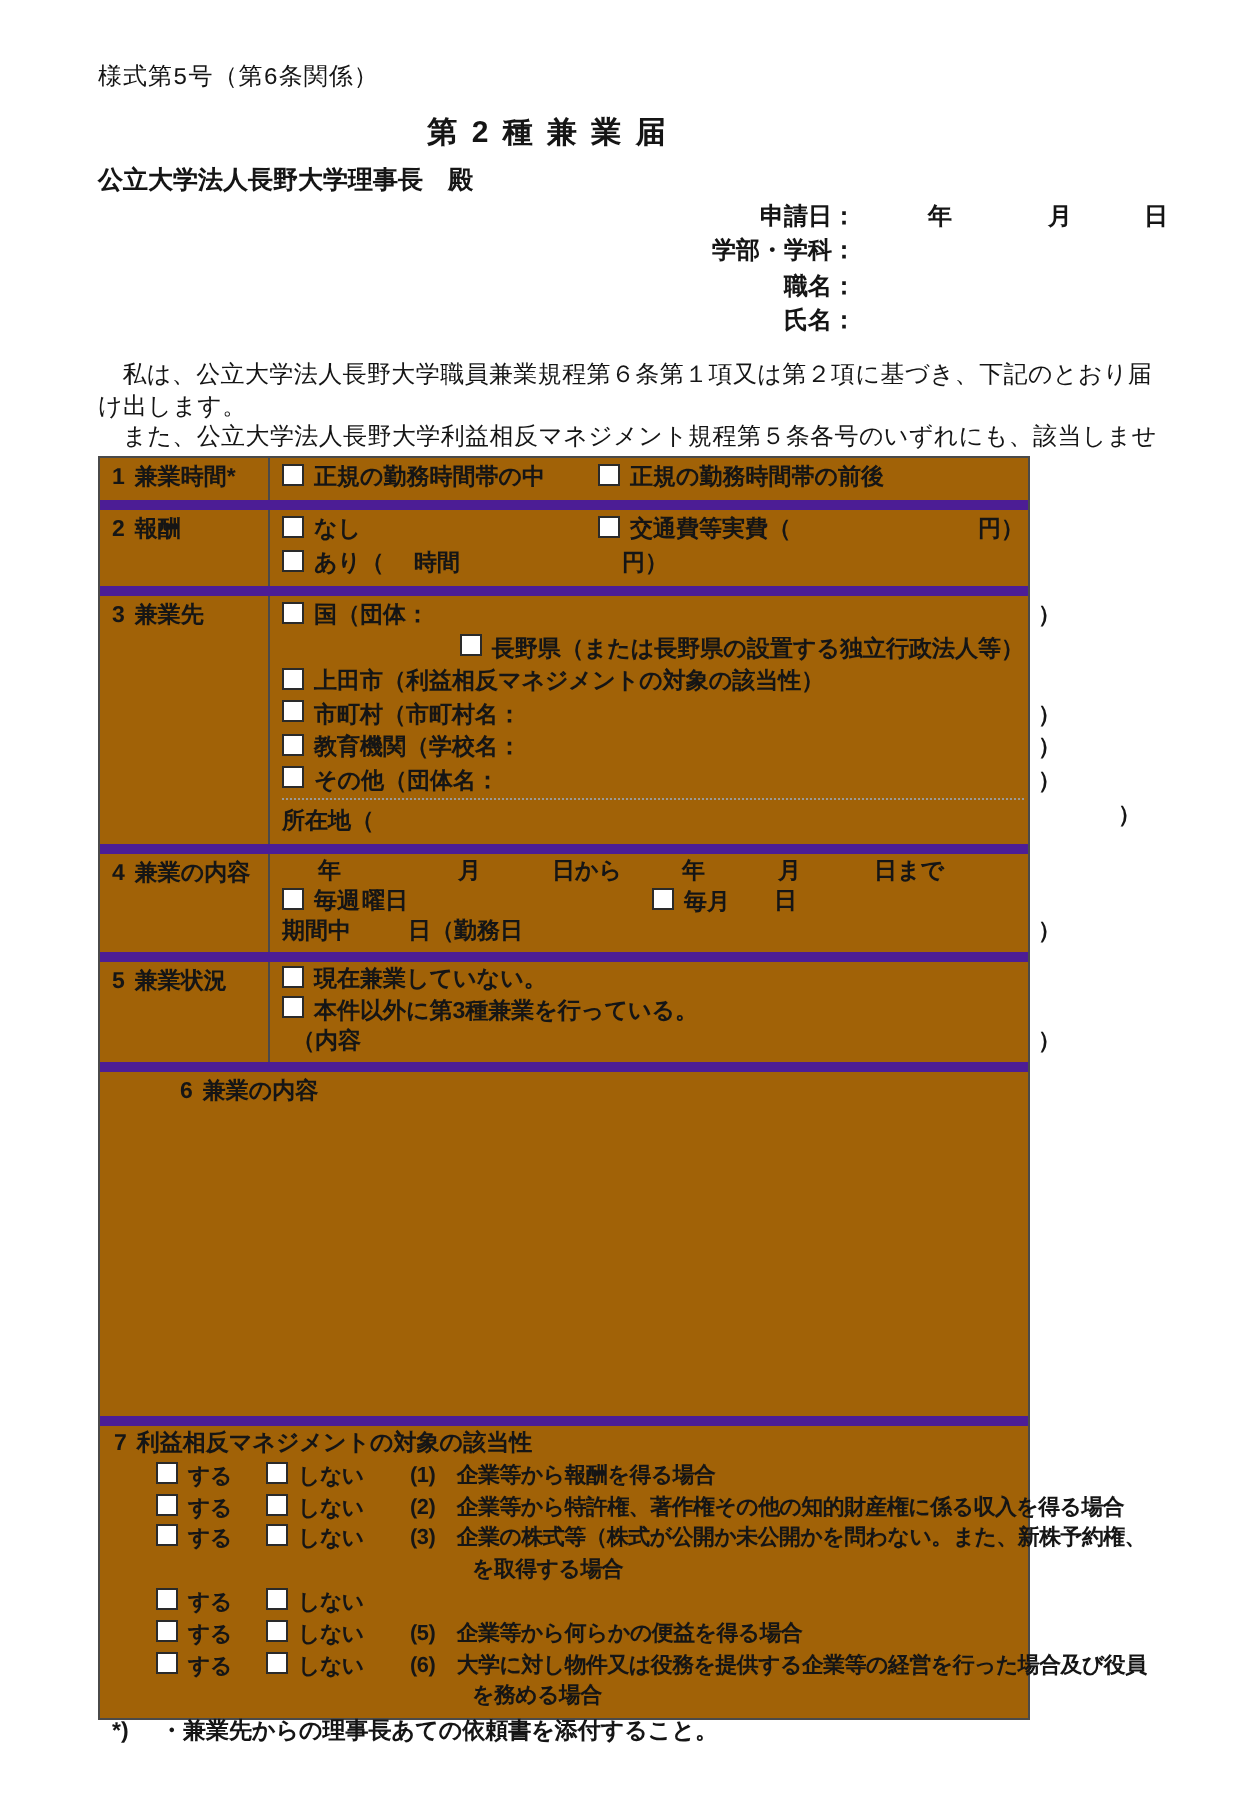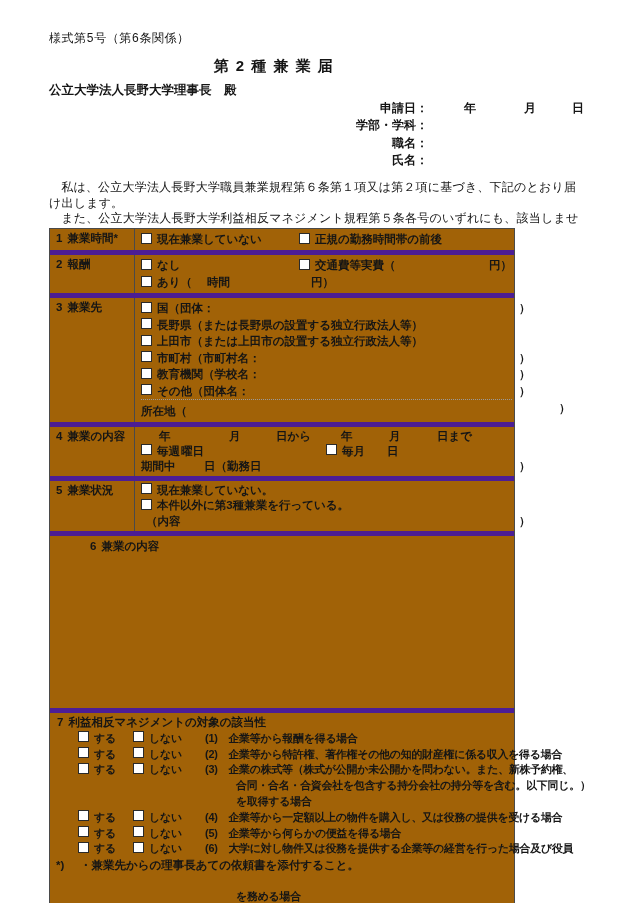--- a/index.html
+++ b/index.html
@@ -59,36 +59,36 @@
 
   <div class="intro serif">
     <p>　私は、公立大学法人長野大学職員兼業規程第６条第１項又は第２項に基づき、下記のとおり届け出します。</p>
     <p>　また、公立大学法人長野大学利益相反マネジメント規程第５条各号のいずれにも、該当しません。</p>
   </div>
 
   <div class="ftable">
       <div class="trow">
         <div class="rlabel"><span class="rnum">1</span><span>兼業時間*</span></div>
         <div class="rcontent">
-          <div class="tline" style="height: 17px; line-height: 17px;"><span><span class="cb"></span><span>現在兼業していない</span></span><span class="abs" style="left: 158px;"><span class="cb"></span><span>正規の勤務時間帯の前後</span></span></div>
+          <div class="tline" style="height: 17px; line-height: 17px;"><span><span class="cb"></span><span>正規の勤務時間帯の中</span></span><span class="abs" style="left: 158px;"><span class="cb"></span><span>正規の勤務時間帯の前後</span></span></div>
         </div>
       </div>
       <div class="trow">
         <div class="rlabel"><span class="rnum">2</span><span>報酬</span></div>
         <div class="rcontent">
           <div class="tline" style="height: 17px; line-height: 17px;"><span><span class="cb"></span><span>なし</span></span><span class="abs" style="left: 158px;"><span class="cb"></span><span>交通費等実費（</span></span><span class="abs" style="left: 348px;"><span>円）</span></span></div>
           <div class="tline" style="height: 17px; line-height: 17px;"><span><span class="cb"></span><span>あり（</span></span><span class="abs" style="left: 66px;"><span>時間</span></span><span class="abs" style="left: 170px;"><span>円）</span></span></div>
         </div>
       </div>
       <div class="trow">
         <div class="rlabel"><span class="rnum">3</span><span>兼業先</span></div>
         <div class="rcontent">
           <div class="tline" style="height: 16.5px; line-height: 16.5px;"><span><span class="cb"></span><span>国（団体：</span></span><span class="abs" style="left: 378px;"><span>）</span></span></div>
-          <div class="tline" style="height: 16.5px; line-height: 16.5px;"><span><span class="cb"></span><span>長野県（または長野県の設置する独立行政法人等）</span></span></div>
-          <div class="tline" style="height: 16.5px; line-height: 16.5px;"><span><span class="cb"></span><span>上田市（または上田市の設置する独立行政法人等）</span></span></div>
+          <div class="tline" style="height: 16.5px; line-height: 16.5px; text-align: right;"><span><span class="cb"></span><span>長野県（または長野県の設置する独立行政法人等）</span></span></div>
+          <div class="tline" style="height: 16.5px; line-height: 16.5px;"><span><span class="cb"></span><span>上田市（利益相反マネジメントの対象の該当性）</span></span></div>
           <div class="tline" style="height: 16.5px; line-height: 16.5px;"><span><span class="cb"></span><span>市町村（市町村名：</span></span><span class="abs" style="left: 378px;"><span>）</span></span></div>
           <div class="tline" style="height: 16.5px; line-height: 16.5px;"><span><span class="cb"></span><span>教育機関（学校名：</span></span><span class="abs" style="left: 378px;"><span>）</span></span></div>
           <div class="tline" style="height: 16.5px; line-height: 16.5px;"><span><span class="cb"></span><span>その他（団体名：</span></span><span class="abs" style="left: 378px;"><span>）</span></span></div>
           <div class="tline dotted" style="height: 16.5px; line-height: 16.5px;"><span><span>所在地（</span></span><span class="abs" style="left: 418px;"><span>）</span></span></div>
         </div>
       </div>
       <div class="trow">
         <div class="rlabel"><span class="rnum">4</span><span>兼業の内容</span></div>
         <div class="rcontent">
           <div class="tline" style="height: 15px; line-height: 15px;">
@@ -131,41 +131,37 @@
             <span class="abs" style="left: 21px;"><span class="cb"></span><span>する</span></span>
             <span class="abs" style="left: 76px;"><span class="cb"></span><span>しない</span></span>
             <span class="abs" style="left: 148px;"><span>(2)　企業等から特許権、著作権その他の知的財産権に係る収入を得る場合</span></span>
           </div>
           <div class="tline" style="height: 15.8px; line-height: 15.8px;">
             <span class="abs" style="left: 21px;"><span class="cb"></span><span>する</span></span>
             <span class="abs" style="left: 76px;"><span class="cb"></span><span>しない</span></span>
             <span class="abs" style="left: 148px;"><span>(3)　企業の株式等（株式が公開か未公開かを問わない。また、新株予約権、</span></span>
           </div>
           <div class="tline" style="height: 15.8px; line-height: 15.8px;">
-            <span class="abs" style="left: 179px;"><span>合同・合名・合資会社を包含する持分会社の持分等を含む。以下同じ。）</span></span>
-          </div>
-          <div class="tline" style="height: 15.8px; line-height: 15.8px;">
             <span class="abs" style="left: 179px;"><span>を取得する場合</span></span>
           </div>
           <div class="tline" style="height: 15.8px; line-height: 15.8px;">
             <span class="abs" style="left: 21px;"><span class="cb"></span><span>する</span></span>
             <span class="abs" style="left: 76px;"><span class="cb"></span><span>しない</span></span>
-            <span class="abs" style="left: 148px;"><span>(4)　企業等から一定額以上の物件を購入し、又は役務の提供を受ける場合</span></span>
           </div>
           <div class="tline" style="height: 15.8px; line-height: 15.8px;">
             <span class="abs" style="left: 21px;"><span class="cb"></span><span>する</span></span>
             <span class="abs" style="left: 76px;"><span class="cb"></span><span>しない</span></span>
             <span class="abs" style="left: 148px;"><span>(5)　企業等から何らかの便益を得る場合</span></span>
           </div>
           <div class="tline" style="height: 15.8px; line-height: 15.8px;">
             <span class="abs" style="left: 21px;"><span class="cb"></span><span>する</span></span>
             <span class="abs" style="left: 76px;"><span class="cb"></span><span>しない</span></span>
             <span class="abs" style="left: 148px;"><span>(6)　大学に対し物件又は役務を提供する企業等の経営を行った場合及び役員</span></span>
           </div>
-          <div class="tline" style="height: 15.8px; line-height: 15.8px; margin-top: 32px;">
+          <div class="tline" style="height: 15.8px; line-height: 15.8px;">
             <span class="abs" style="left: 179px;"><span>を務める場合</span></span>
           </div>
         </div>
       </div>
     </div>
 
   <div class="footnote">
     <span class="fn-marker">*)</span><span>・兼業先からの理事長あての依頼書を添付すること。</span>
   </div>
 

